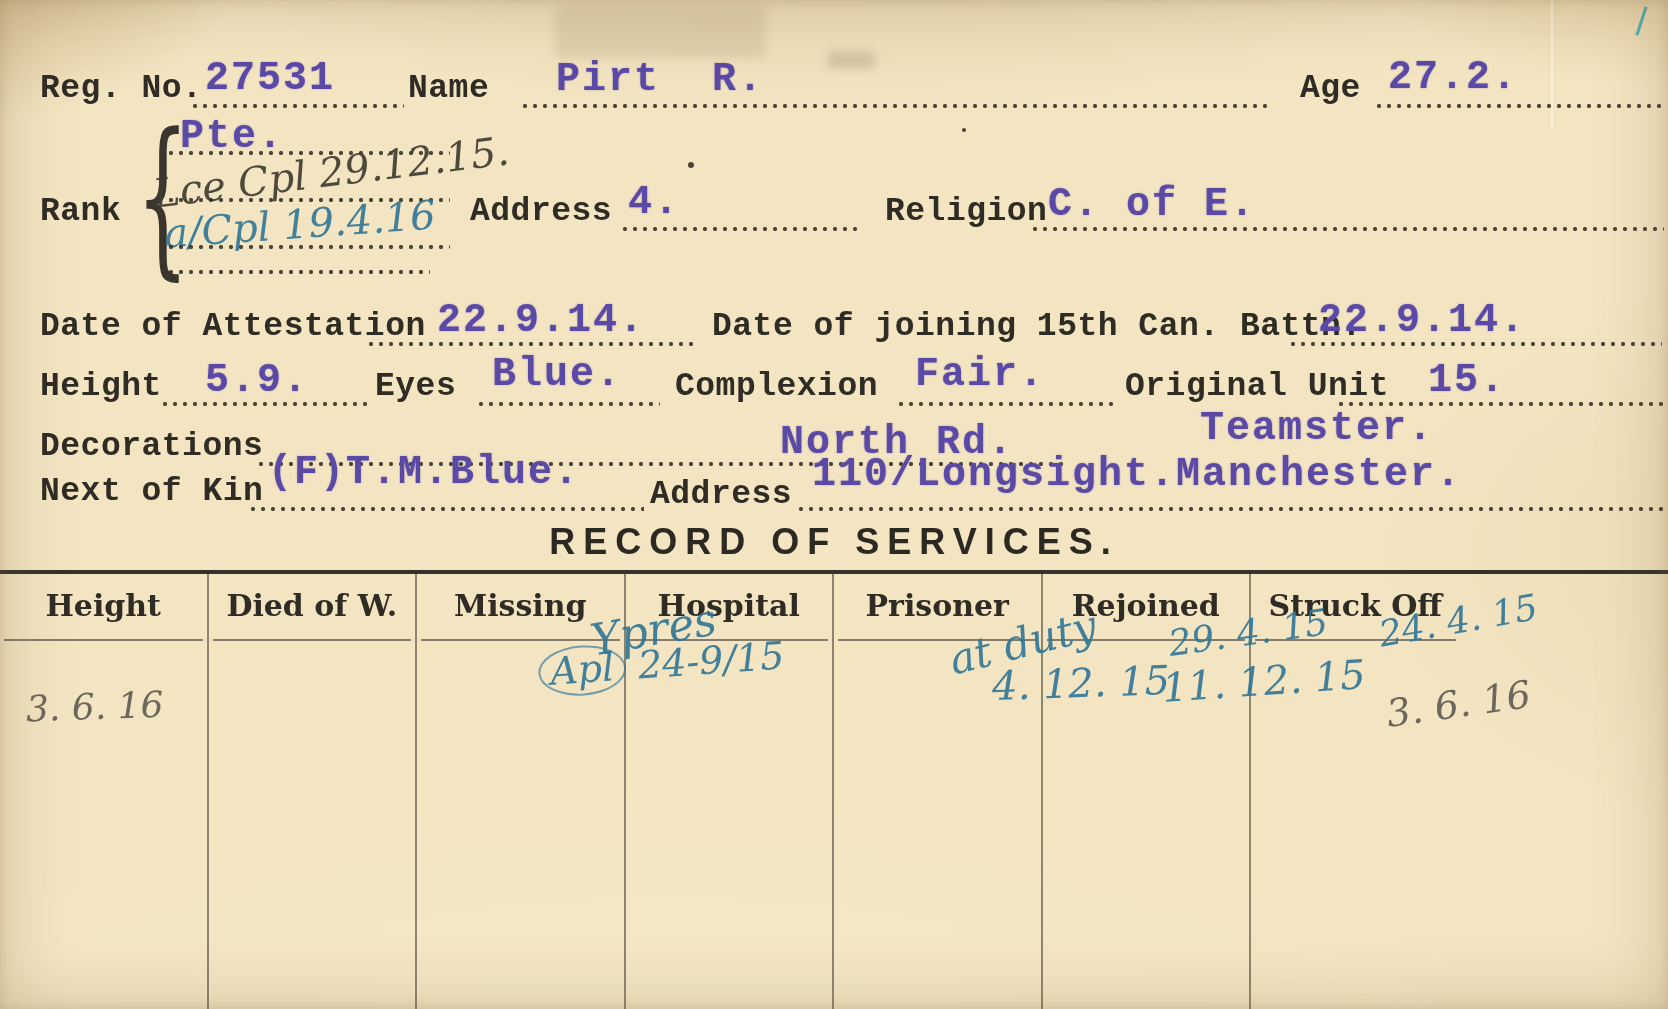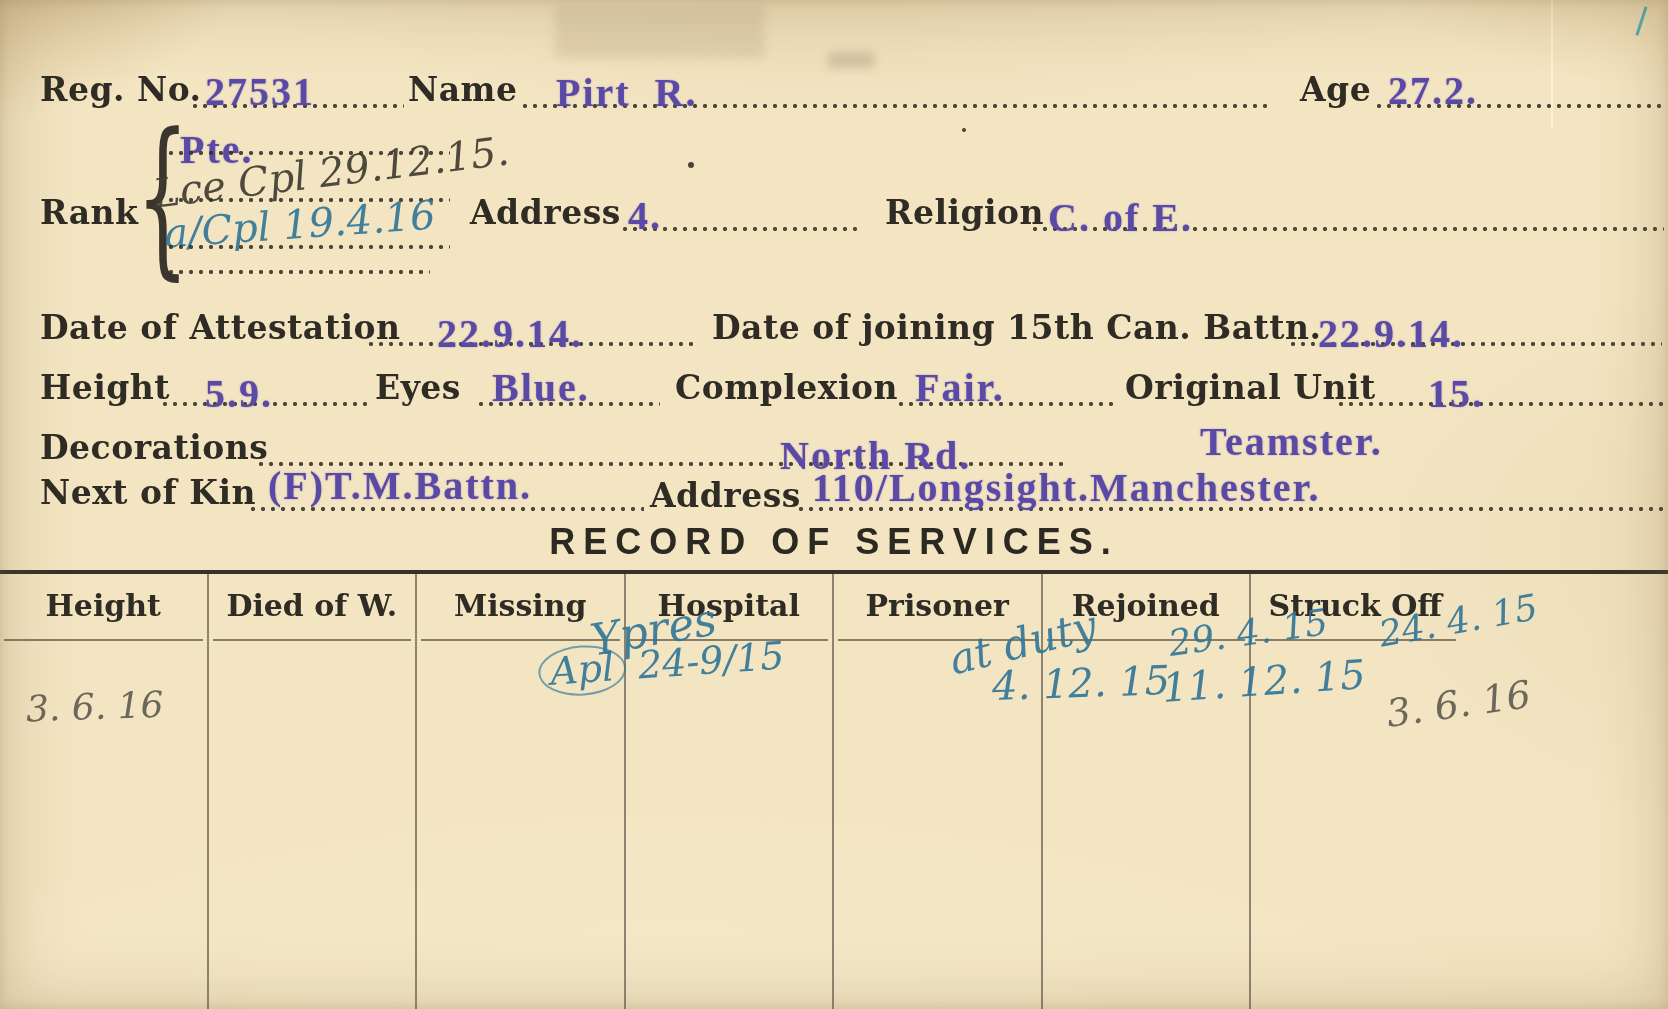--- a/index.html
+++ b/index.html
@@ -11,26 +11,25 @@
       radial-gradient(ellipse 420px 260px at -40px -60px, rgba(167,128,70,.50), transparent 70%),
       radial-gradient(ellipse 520px 200px at 103% -5%,  rgba(188,152,95,.36), transparent 70%),
       radial-gradient(ellipse 900px 300px at 50% -10%,  rgba(180,150,100,.20), transparent 75%),
       radial-gradient(ellipse 700px 420px at 110% 55%,  rgba(196,168,118,.16), transparent 70%),
       radial-gradient(ellipse 1300px 520px at 40% 116%, rgba(248,240,212,.55), transparent 75%);
   }
   .card::after {
     content:""; position:absolute; inset:0; pointer-events:none;
     box-shadow: inset 0 0 70px rgba(126,98,55,.30), inset 0 0 12px rgba(126,98,55,.22);
   }
-  .lbl { position:absolute; font-weight:700; font-size:33px; color:#2f2c25; white-space:pre; letter-spacing:.5px; }
+  .lbl { position:absolute; font-weight:700; font-size:33px; color:#2f2c25; white-space:pre; letter-spacing:.5px;font-family:Liberation Mono, monospace; }
   .typed {
-    position:absolute; font-family:Liberation Serif, serif;
+    position:absolute; font-family:Liberation Mono, monospace;
     font-weight:700; color:#5b49a6; white-space:pre; letter-spacing:2px;
     text-shadow:0 0 2px rgba(91,73,166,.45);
-    margin-top:12px;
   }
   .lg { font-size:40px; }
   .dots {
     position:absolute; height:6px;
     background-image:radial-gradient(circle at 3px 3px, rgba(48,44,36,.85) 1.7px, transparent 2.5px);
     background-size:10px 6px; background-repeat:repeat-x;
   }
   .hand { position:absolute; font-style:italic; white-space:pre; font-family:"DejaVu Serif",serif; }
   .blue   { color:rgba(50,118,152,.92); }
   .ink    { color:rgba(64,60,50,.92); }
@@ -110,21 +109,21 @@
   <div class="dots" style="left:1338px;top:401px;width:326px"></div>
   <span class="typed lg" style="left:1428px;top:358px">15.</span>
 
   <span class="lbl" style="left:40px;top:428px">Decorations</span>
   <div class="dots" style="left:258px;top:461px;width:806px"></div>
   <span class="typed lg" style="left:1200px;top:406px">Teamster.</span>
   <span class="typed lg" style="left:780px;top:420px">North Rd.</span>
 
   <span class="lbl" style="left:40px;top:473px">Next of Kin</span>
   <div class="dots" style="left:250px;top:506px;width:394px"></div>
-  <span class="typed lg" style="left:268px;top:450px">(F)T.M.Battn.</span>
+  <span class="typed lg" style="left:268px;top:450px">(F)T.M.Blue.</span>
   <span class="lbl" style="left:650px;top:476px">Address</span>
   <div class="dots" style="left:798px;top:506px;width:866px"></div>
   <span class="typed lg" style="left:812px;top:452px">110/Longsight.Manchester.</span>
 
   <div class="title">RECORD OF SERVICES.</div>
 
   <div class="svc-table">
     <div class="svc-col">
       <span class="th">Height</span><div class="hr"></div>
     </div>

